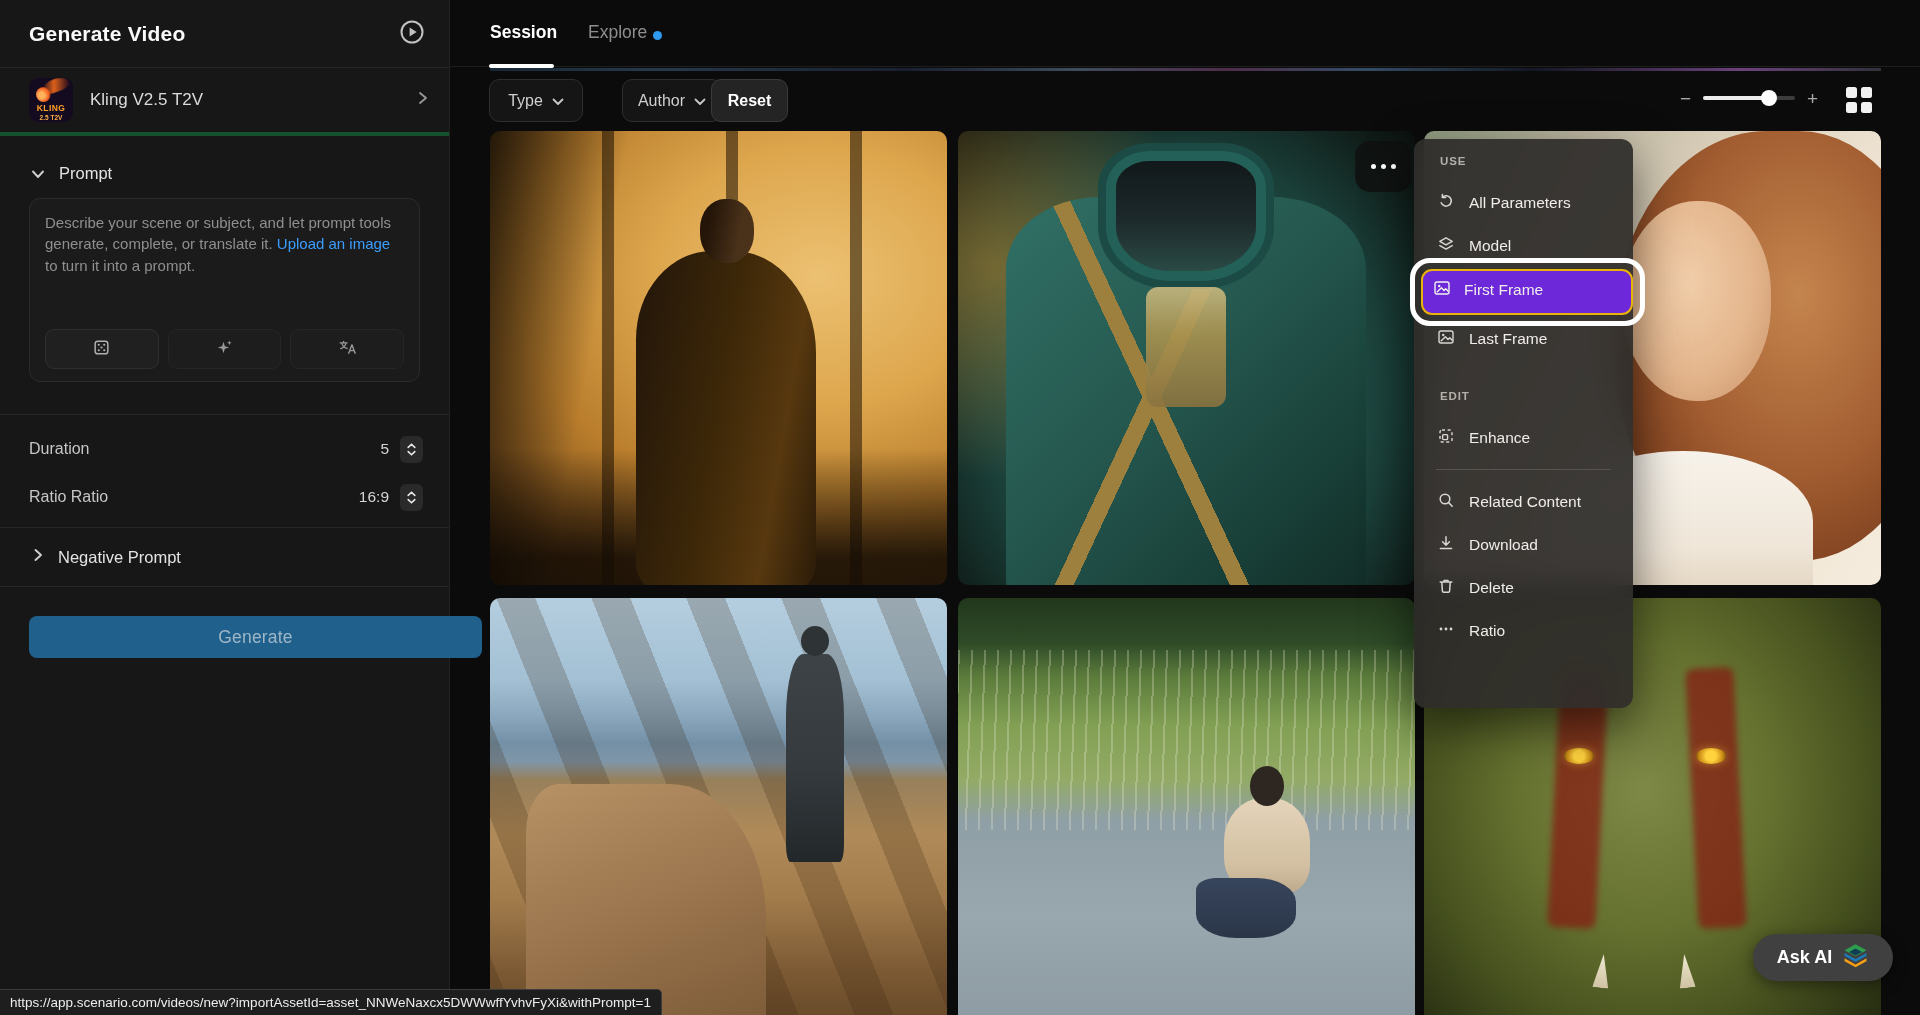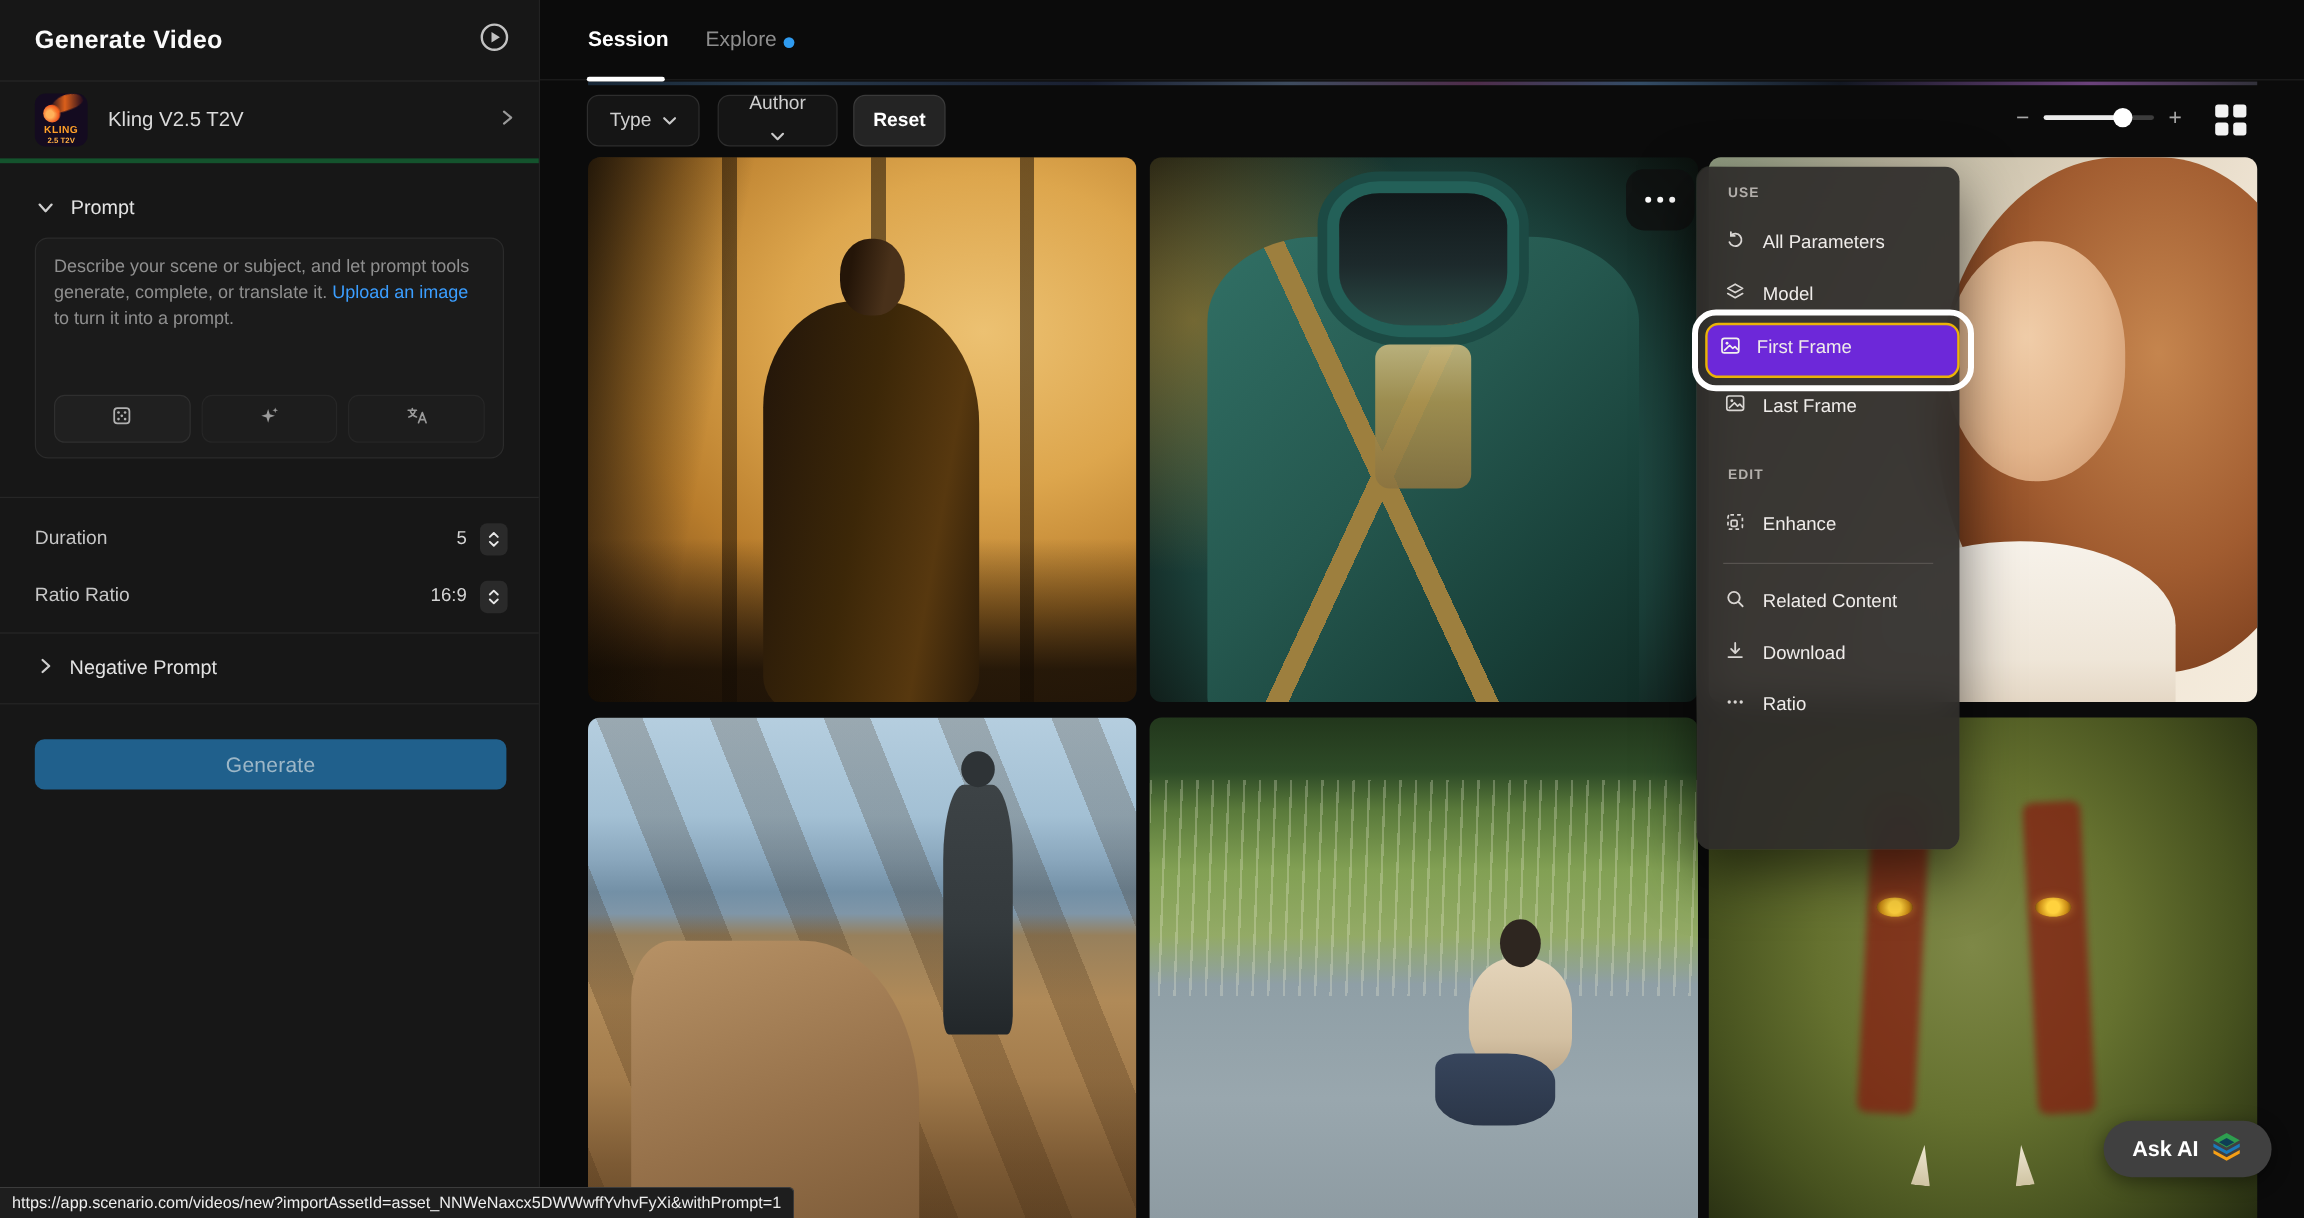--- a/index.html
+++ b/index.html
@@ -32,33 +32,33 @@
   .sb-div { height:1px; background:#262626; }
   .div-1 { margin-top:32px; }
   .settings { padding:10px 0 6px; }
   .setting-row { display:flex; align-items:center; height:48px; padding:0 26px 0 29px; }
   .setting-label { flex:1; font-size:16px; color:#c6c6c6; }
   .setting-value { font-size:15.5px; color:#d4d4d4; margin-right:11px; }
   .stepper { width:23px; height:27px; border-radius:6px; background:#2a2a2a; display:flex; flex-direction:column; align-items:center; justify-content:center; cursor:pointer; }
   .neg-row { display:flex; align-items:center; gap:15px; height:58px; padding-left:33px; cursor:pointer; }
   .neg-label { font-size:16.5px; color:#e3e3e3; font-weight:500; }
   .generate-wrap { padding:29px 29px 0; }
-  .generate-btn { width:393px; height:42px; border:none; border-radius:8px; background:#20608c; color:#9db7c7; font-size:17.5px; font-family:inherit; letter-spacing:.2px; cursor:pointer; }
+  .generate-btn { width:453px; height:42px; border:none; border-radius:8px; background:#20608c; color:#9db7c7; font-size:17.5px; font-family:inherit; letter-spacing:.2px; cursor:pointer; }
 
   
   .tab-session { position:absolute; left:490px; top:22px; font-size:17.5px; font-weight:600; color:#fff; cursor:pointer; z-index:3; }
   .tab-explore { position:absolute; left:588px; top:22px; font-size:17.5px; color:#8e8e8e; cursor:pointer; z-index:3; }
   .explore-dot { position:absolute; left:653px; top:31px; width:9px; height:9px; border-radius:50%; background:#2f9bf0; z-index:3; }
   .tab-underline { position:absolute; left:489px; top:64px; width:65px; height:3.5px; background:#fff; border-radius:2px; z-index:4; }
   .topbar-border { position:absolute; left:450px; right:0; top:66px; height:1px; background:#1e1e1e; z-index:2; }
   .sliver { position:absolute; left:490px; top:68px; width:1391px; height:3px; z-index:2; opacity:.85;
     background:linear-gradient(90deg, rgba(45,85,125,.45), rgba(70,110,150,.55) 12%, rgba(60,80,140,.35) 30%, rgba(120,150,190,.55) 42%, rgba(170,90,160,.5) 53%, rgba(90,140,190,.6) 63%, rgba(40,60,100,.3) 75%, rgba(185,110,215,.65) 90%, rgba(140,140,170,.35)); }
   .filter-btn { position:absolute; top:79px; height:43px; border-radius:10px; background:#151515; border:1px solid #2e2e2e; display:flex; align-items:center; justify-content:center; gap:9px; font-size:16px; color:#cfcfcf; cursor:pointer; z-index:3; }
   .btn-type { left:489px; width:94px; }
-  .btn-author { left:598px; width:100px;flex-direction:column; }
+  .btn-author { left:622px; width:100px; }
   .btn-reset { left:711px; width:77px; background:#242424; border-color:#3a3a3a; color:#fff; font-weight:600; }
   .zoom-ctrl { position:absolute; left:1680px; top:80px; height:36px; display:flex; align-items:center; gap:12px; z-index:3; }
   .zoom-sign { font-size:19px; color:#a8a8a8; cursor:pointer; line-height:1; }
   .zoom-track { position:relative; width:92px; height:4px; border-radius:2px; background:#3c3c3c; cursor:pointer; }
   .zoom-fill { position:absolute; left:0; top:0; height:4px; width:72%; border-radius:2px; background:#ececec; }
   .zoom-knob { position:absolute; left:calc(72% - 8px); top:-6px; width:16px; height:16px; border-radius:50%; background:#fff; }
   .grid-toggle { position:absolute; left:1846px; top:87px; width:27px; height:26px; display:grid; grid-template-columns:11px 11px; grid-template-rows:11px 11px; gap:4px; cursor:pointer; z-index:3; }
   .grid-toggle span { background:#f2f2f2; border-radius:2.5px; }
 
   
@@ -386,20 +386,28 @@
     </div>
     <div class="ctx-item">
       <span><svg width="18" height="18" viewBox="0 0 18 18" fill="none">
             <path d="M9 2.8 V11 M5.6 7.8 L9 11.2 L12.4 7.8" stroke="#d9d6d3" stroke-width="1.5" stroke-linecap="round" stroke-linejoin="round"></path>
             <path d="M3.4 14.6 H14.6" stroke="#d9d6d3" stroke-width="1.5" stroke-linecap="round"></path>
           </svg></span>
       <span>Download</span>
     </div>
     <div class="ctx-item">
       <span><svg width="18" height="18" viewBox="0 0 18 18" fill="none">
+            <path d="M3.2 5 H14.8" stroke="#d9d6d3" stroke-width="1.5" stroke-linecap="round"></path>
+            <path d="M7 5 V3.6 H11 V5" stroke="#d9d6d3" stroke-width="1.5" stroke-linejoin="round"></path>
+            <path d="M4.8 5 L5.4 14.2 A1.2 1.2 0 0 0 6.6 15.2 H11.4 A1.2 1.2 0 0 0 12.6 14.2 L13.2 5" stroke="#d9d6d3" stroke-width="1.5" stroke-linejoin="round"></path>
+          </svg></span>
+      <span>Delete</span>
+    </div>
+    <div class="ctx-item">
+      <span><svg width="18" height="18" viewBox="0 0 18 18" fill="none">
             <circle cx="4" cy="9" r="1.4" fill="#d9d6d3"></circle>
             <circle cx="9" cy="9" r="1.4" fill="#d9d6d3"></circle>
             <circle cx="14" cy="9" r="1.4" fill="#d9d6d3"></circle>
           </svg></span>
       <span>Ratio</span>
     </div>
   </div>
 
   <div class="ask-ai">
     <span>Ask AI</span>

